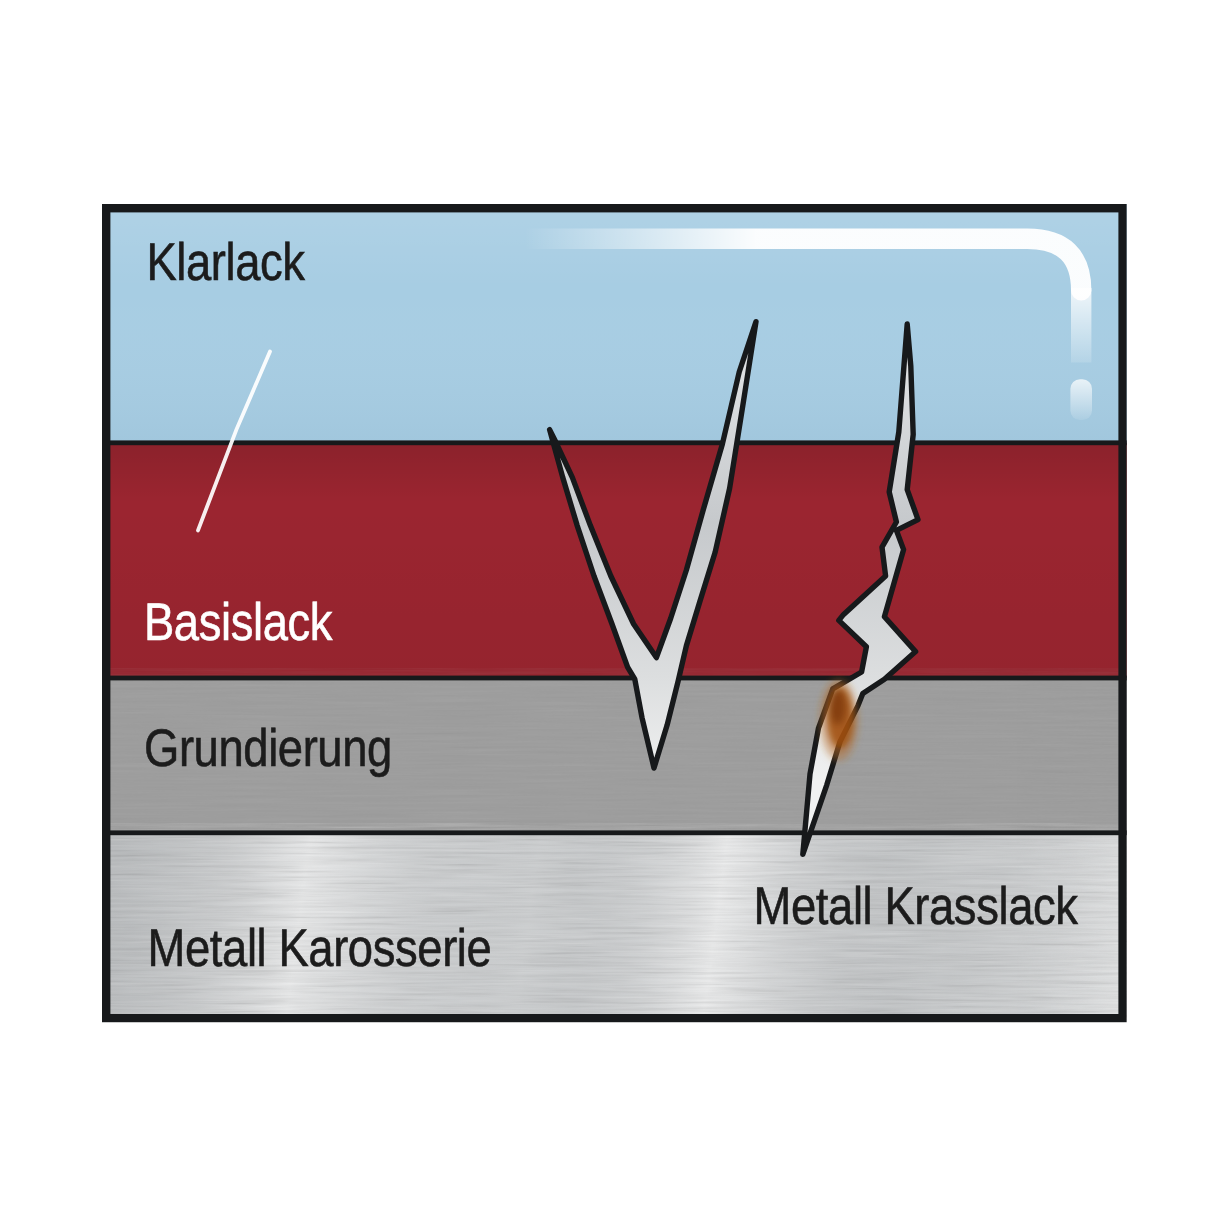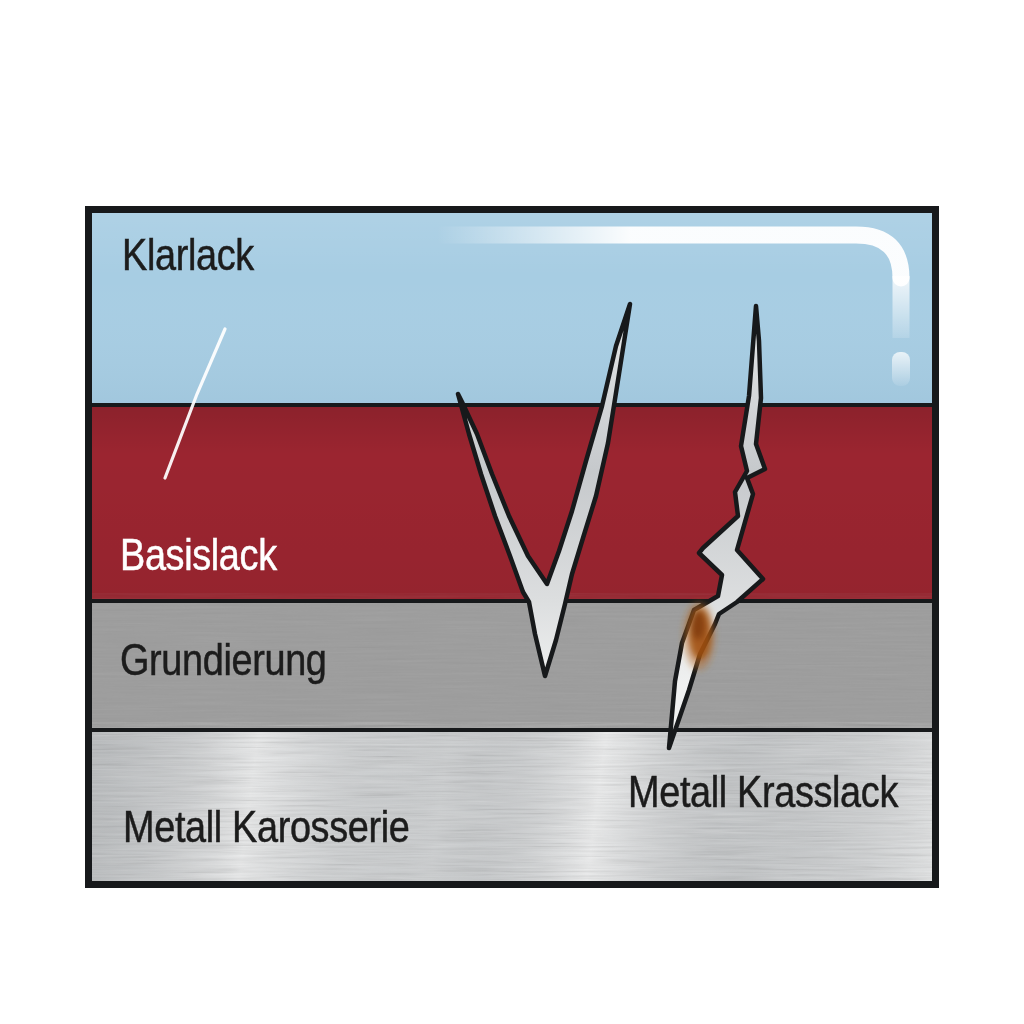--- a/index.html
+++ b/index.html
@@ -1,18 +1,18 @@
 <!DOCTYPE html>
 <html><head>
 <meta charset="utf-8">
 <style>
   html,body{margin:0;padding:0;background:#ffffff;}
   .stage{position:relative;width:1024px;height:1024px;background:#ffffff;overflow:hidden;
          font-family:"Liberation Sans","DejaVu Sans",sans-serif;}
-  .diagram{position:absolute;left:85px;top:170px;width:854px;height:682px;margin-top:36px;}
+  .diagram{position:absolute;left:85px;top:170px;width:854px;height:682px;}
   .diagram svg{display:block;width:854px;height:682px;}
   .lbl{position:absolute;font-size:44px;line-height:1;white-space:nowrap;
        letter-spacing:-0.4px;color:#1c1c1c;
        transform:scaleX(0.86);transform-origin:left top;
        -webkit-text-stroke:0.5px currentColor;}
   .lbl.white{color:#ffffff;}
   .lbl-klarlack{left:37px;top:27px;}
   .lbl-basislack{left:35px;top:327px;}
   .lbl-grundierung{left:35px;top:432px;}
   .lbl-metall-karosserie{left:38px;top:599px;}

